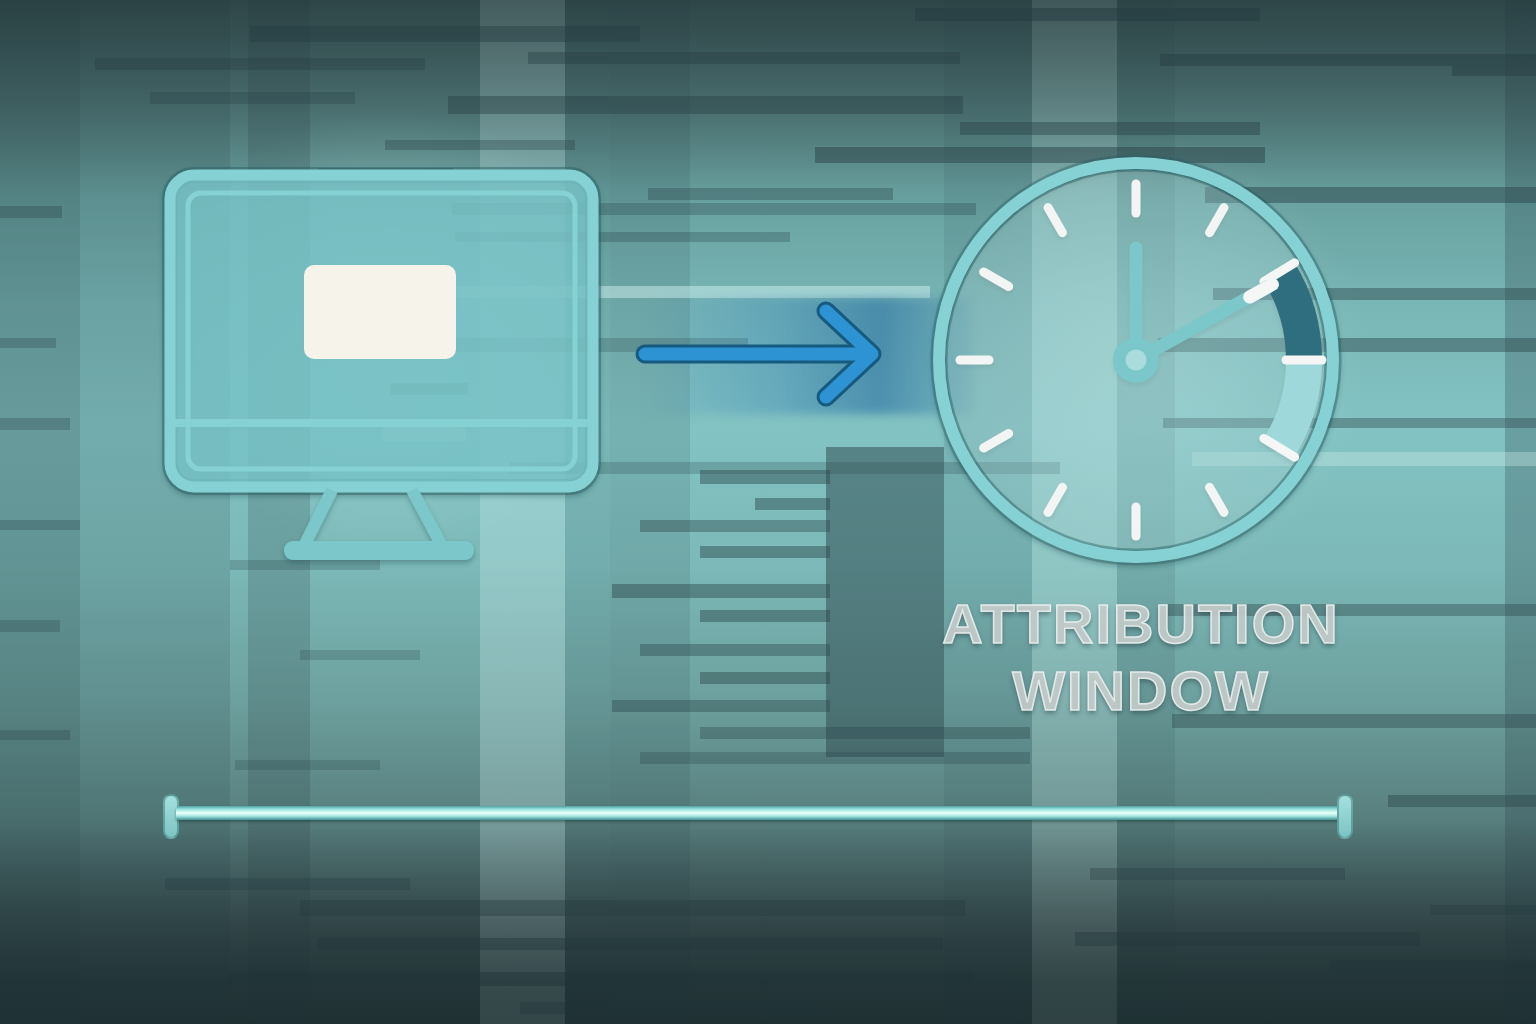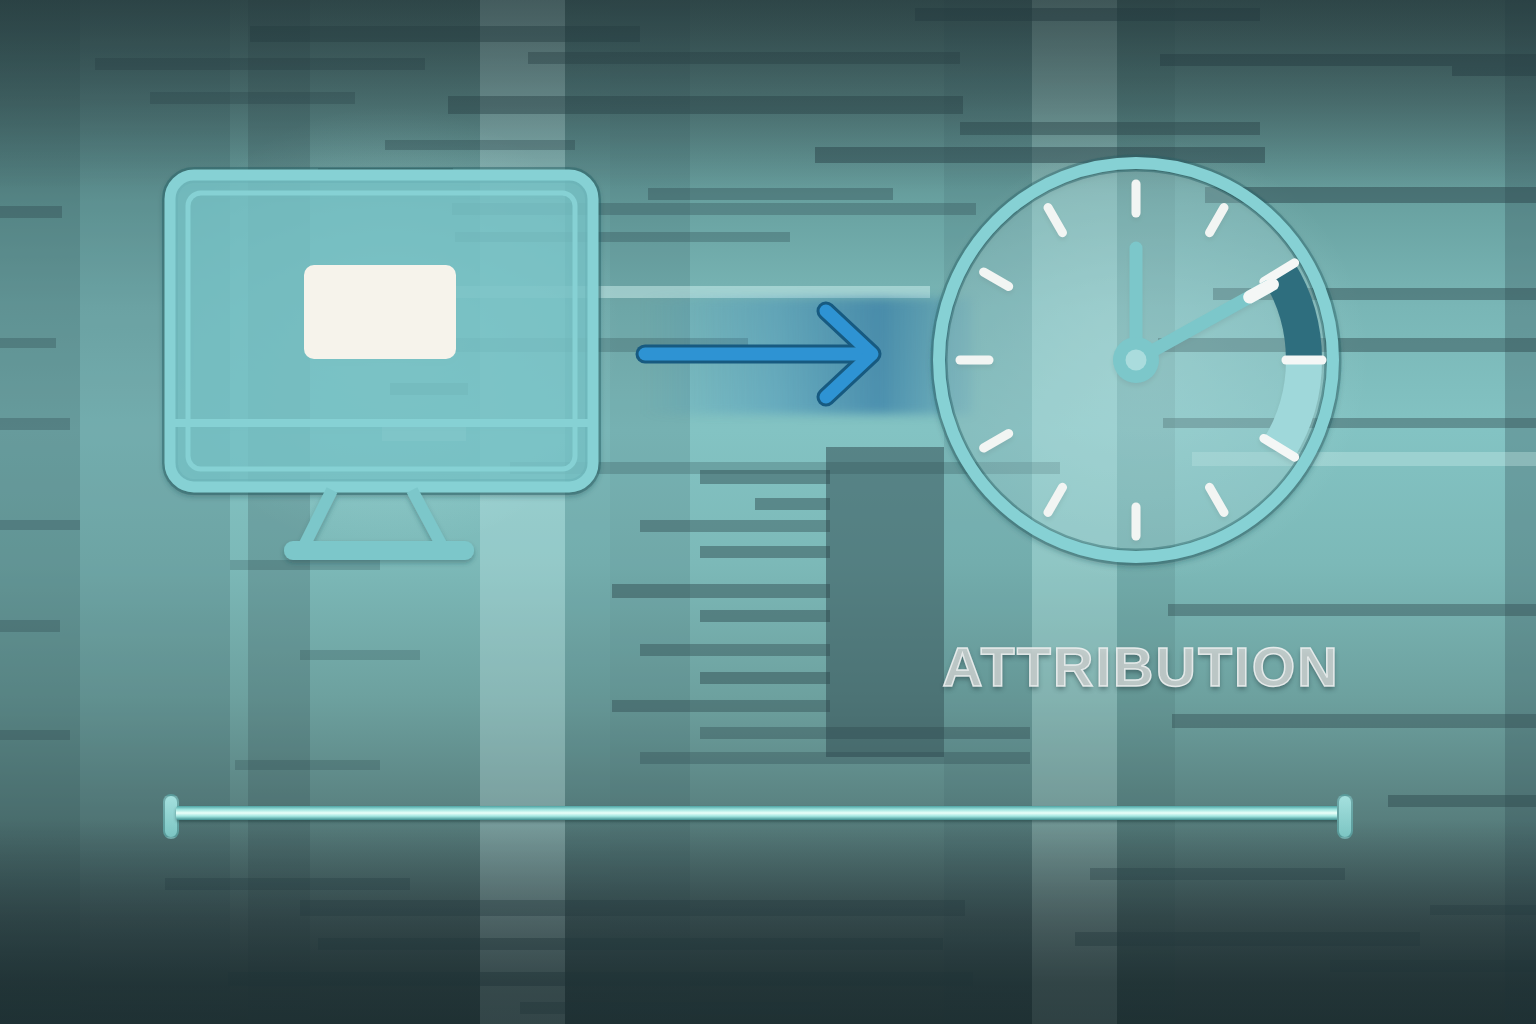--- a/index.html
+++ b/index.html
@@ -174,21 +174,22 @@
       <circle cx="220" cy="220" r="23" fill="#7cc7ca"></circle>
       <circle cx="220" cy="220" r="10.5" fill="#aadcdd"></circle>
     </g>
     <defs>
       <filter id="dsc" x="-20%" y="-20%" width="140%" height="140%">
         <feDropShadow dx="0" dy="3" stdDeviation="2.5" flood-color="#17444a" flood-opacity="0.35"></feDropShadow>
       </filter>
     </defs>
   </svg>
 
-  <div class="label" style="left:896px;top:633px;width:490px">
+  <div class="label" style="left:896px;top:590px;width:490px">
     <span>ATTRIBUTION</span><br>
+    <span>WINDOW</span>
   </div>
 
   <div class="tl-cap" style="left:163px"></div>
   <div class="tl-bar"></div>
   <div class="tl-cap" style="left:1337px"></div>
 
 </div>
 
 </body></html>

